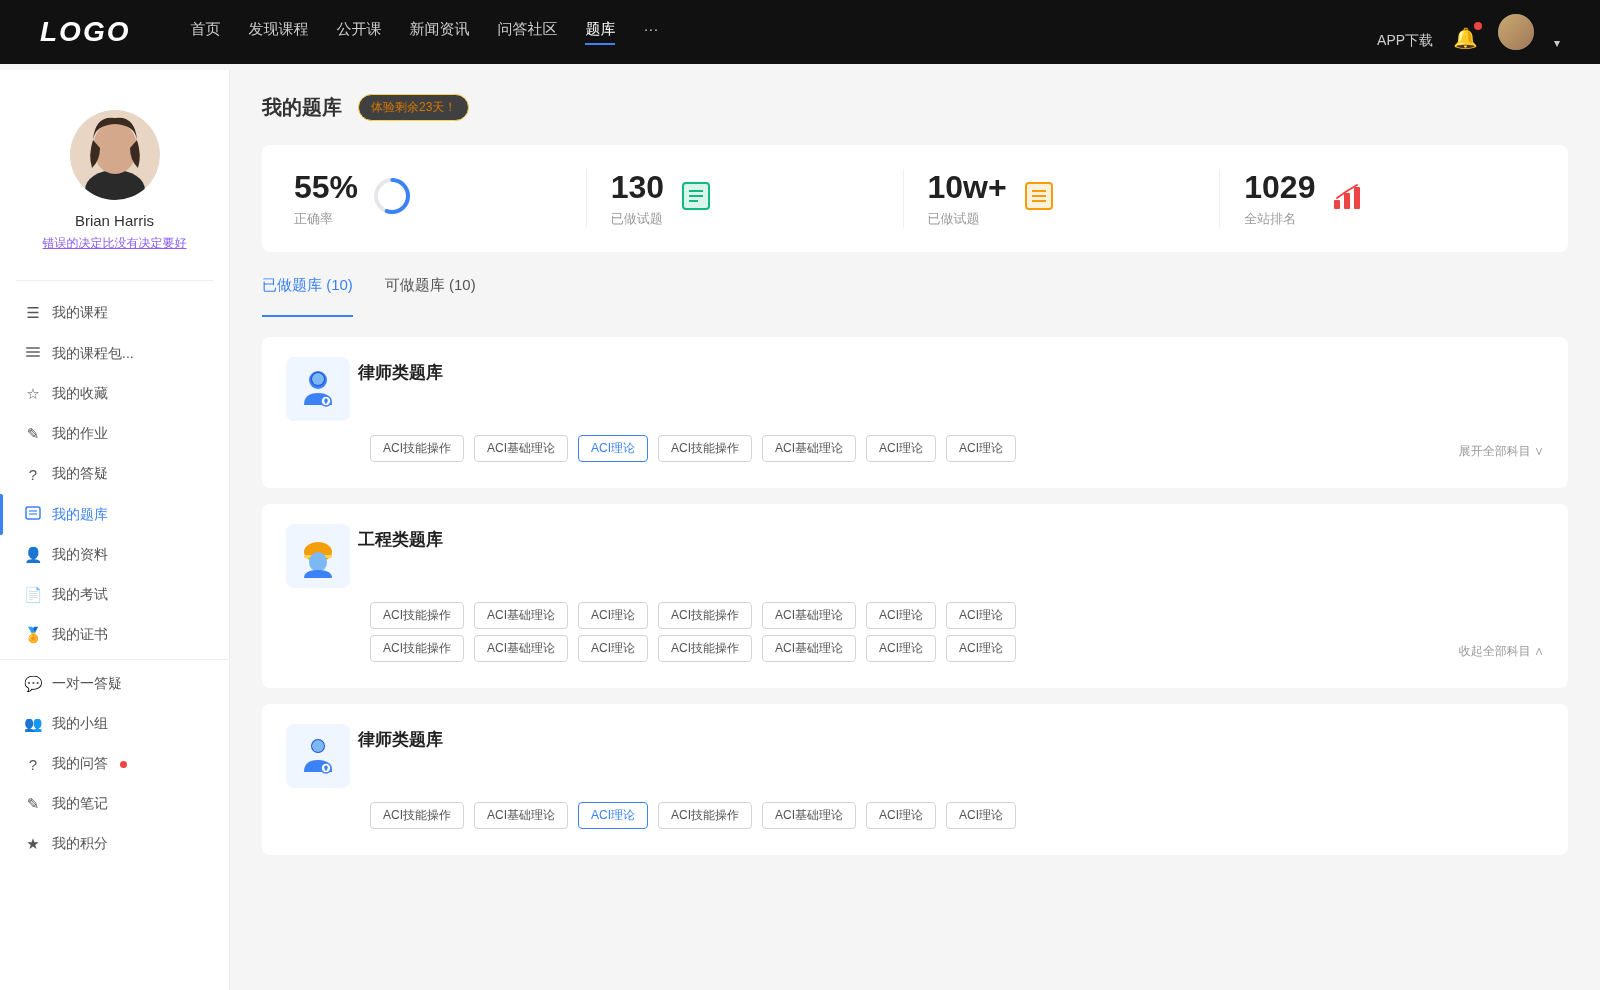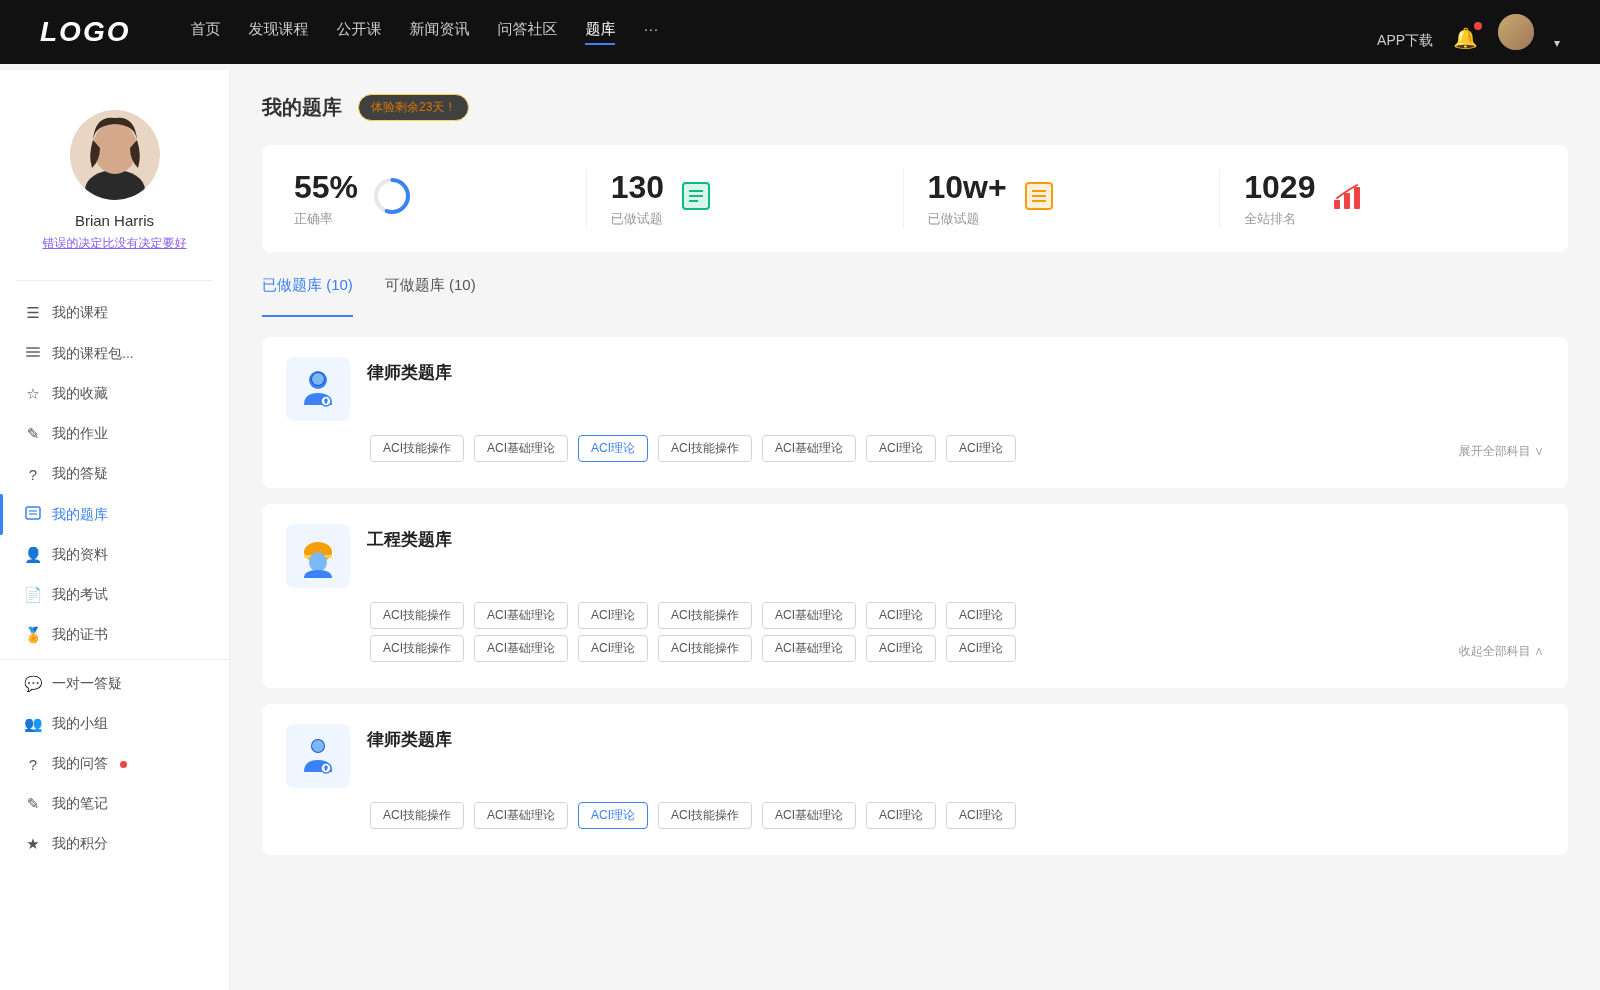--- a/index.html
+++ b/index.html
@@ -257,21 +257,21 @@
     
     .qbank-card {
       background: #fff;
       border-radius: 8px;
       margin-bottom: 16px;
       padding: 20px 24px;
     }
     .qbank-header {
       display: flex;
       align-items: flex-start;
-      gap: 17px;
+      gap: 8px;
       margin-bottom: 14px;
     }
     .qbank-icon-wrap {
       width: 64px;
       height: 64px;
       background: #eff6ff;
       border-radius: 8px;
       display: flex;
       align-items: center;
       justify-content: center;

